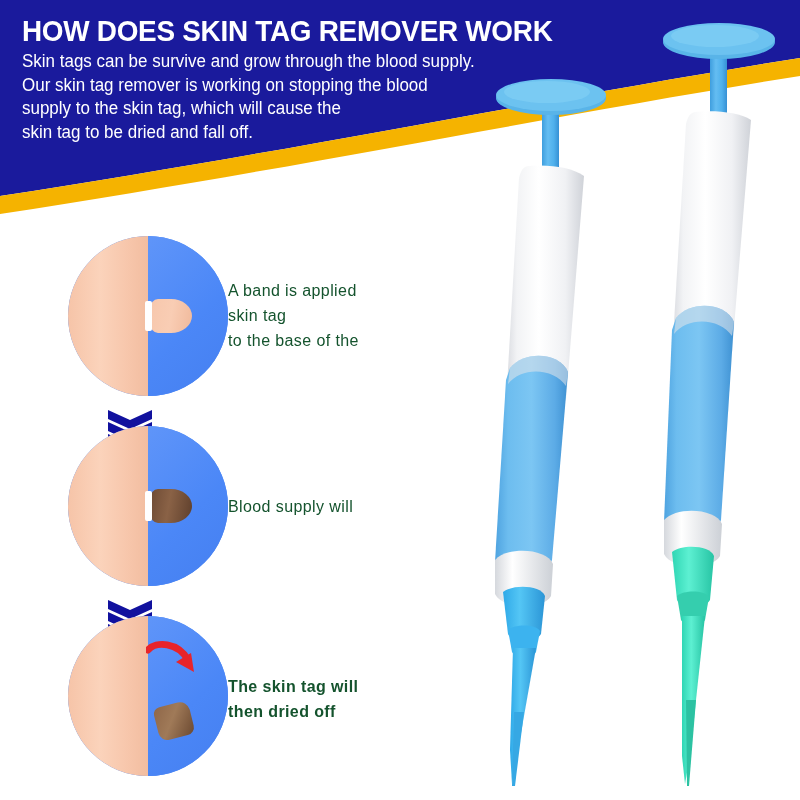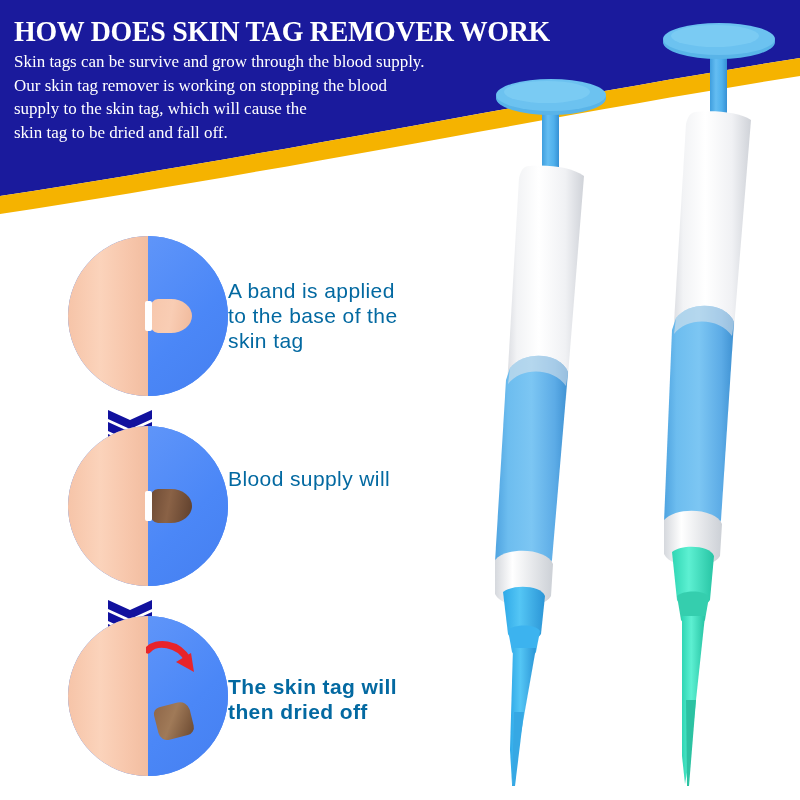--- a/index.html
+++ b/index.html
@@ -17,23 +17,22 @@
   }
 
   
   .header-shape{
     position:absolute;left:0;top:0;width:800px;height:230px;
     z-index:2;pointer-events:none;
   }
   .header-text-area{
     position:absolute;left:0;top:0;width:660px;height:165px;
     z-index:4;
-    padding:14px 0 0 14px;
+    padding:14px 0 0 22px;
     box-sizing:border-box;
-    font-family:Liberation Serif, serif;
   }
   .title{
     margin:0;
     font-size:30px;
     line-height:34px;
     font-weight:bold;
     color:#ffffff;
     letter-spacing:-0.3px;
     transform:scaleX(0.93);
     transform-origin:left center;
@@ -119,28 +118,28 @@
   .chevrons{
     position:absolute;left:104px;width:52px;height:42px;
   }
   .chev-1{top:172px;}
   .chev-2{top:362px;}
 
   .step-label{
     position:absolute;
     left:228px;
     width:200px;
-    color:#0369a1;
-    font-size:21px;
+    color:#14532d;
+    font-size:16px;
     line-height:25px;
     letter-spacing:0.4px;
   }
   .step-label span{display:block;white-space:nowrap;}
   .label-1{top:42px;}
-  .label-2{top:40px;}
+  .label-2{top:68px;}
   .label-3{top:58px;font-weight:bold;}
 
   
   .devices{
     position:absolute;left:400px;top:0;width:400px;height:800px;
     z-index:3;pointer-events:none;
   }
 </style>
 </head>
 <body>
@@ -269,22 +268,22 @@
       <div class="circle-wrap">
         <div class="skin-circle">
           <div class="skin-left"></div>
           <div class="skin-right"></div>
           <div class="tag-bulb healthy"></div>
           <div class="tag-band"></div>
         </div>
       </div>
       <div class="step-label label-1">
         <span>A band is applied</span>
+        <span>skin tag</span>
         <span>to the base of the</span>
-        <span>skin tag</span>
       </div>
     </div>
 
     <svg class="chevrons chev-1" viewBox="0 0 52 42">
       <path d="M4,2 L26,12 L48,2 L48,11 L26,21 L4,11 Z" fill="#11119e"></path>
       <path d="M4,14 L26,24 L48,14 L48,23 L26,33 L4,23 Z" fill="#11119e"></path>
       <path d="M4,26 L26,36 L48,26 L48,35 L26,45 L4,35 Z" fill="#11119e"></path>
     </svg>
 
     <div class="step step-2">

